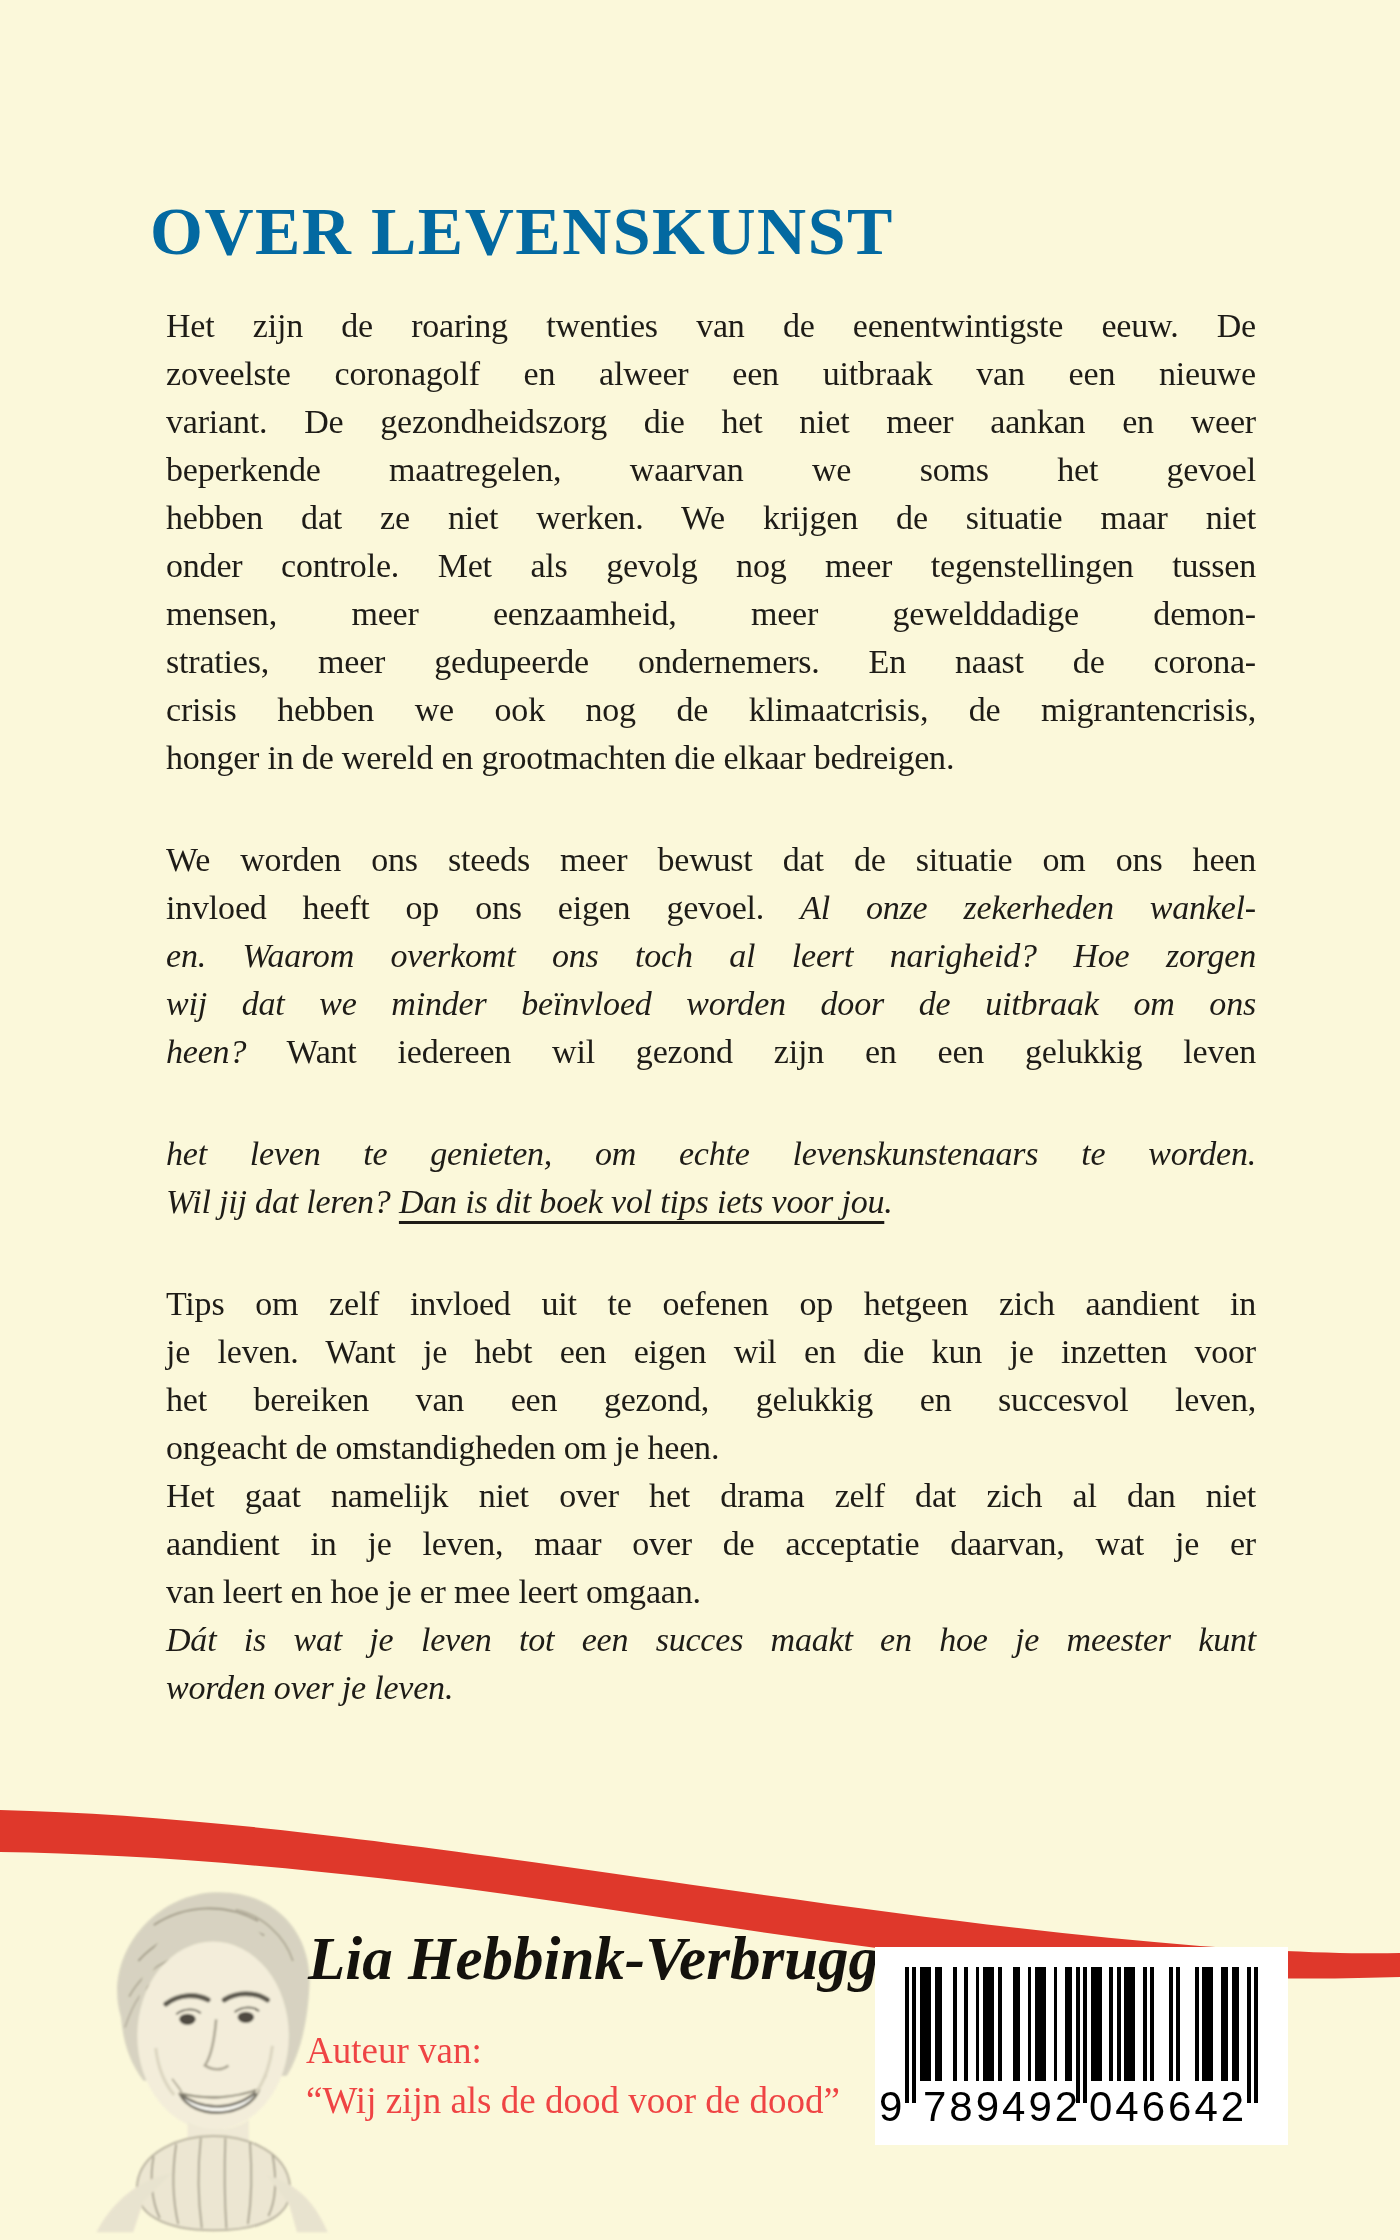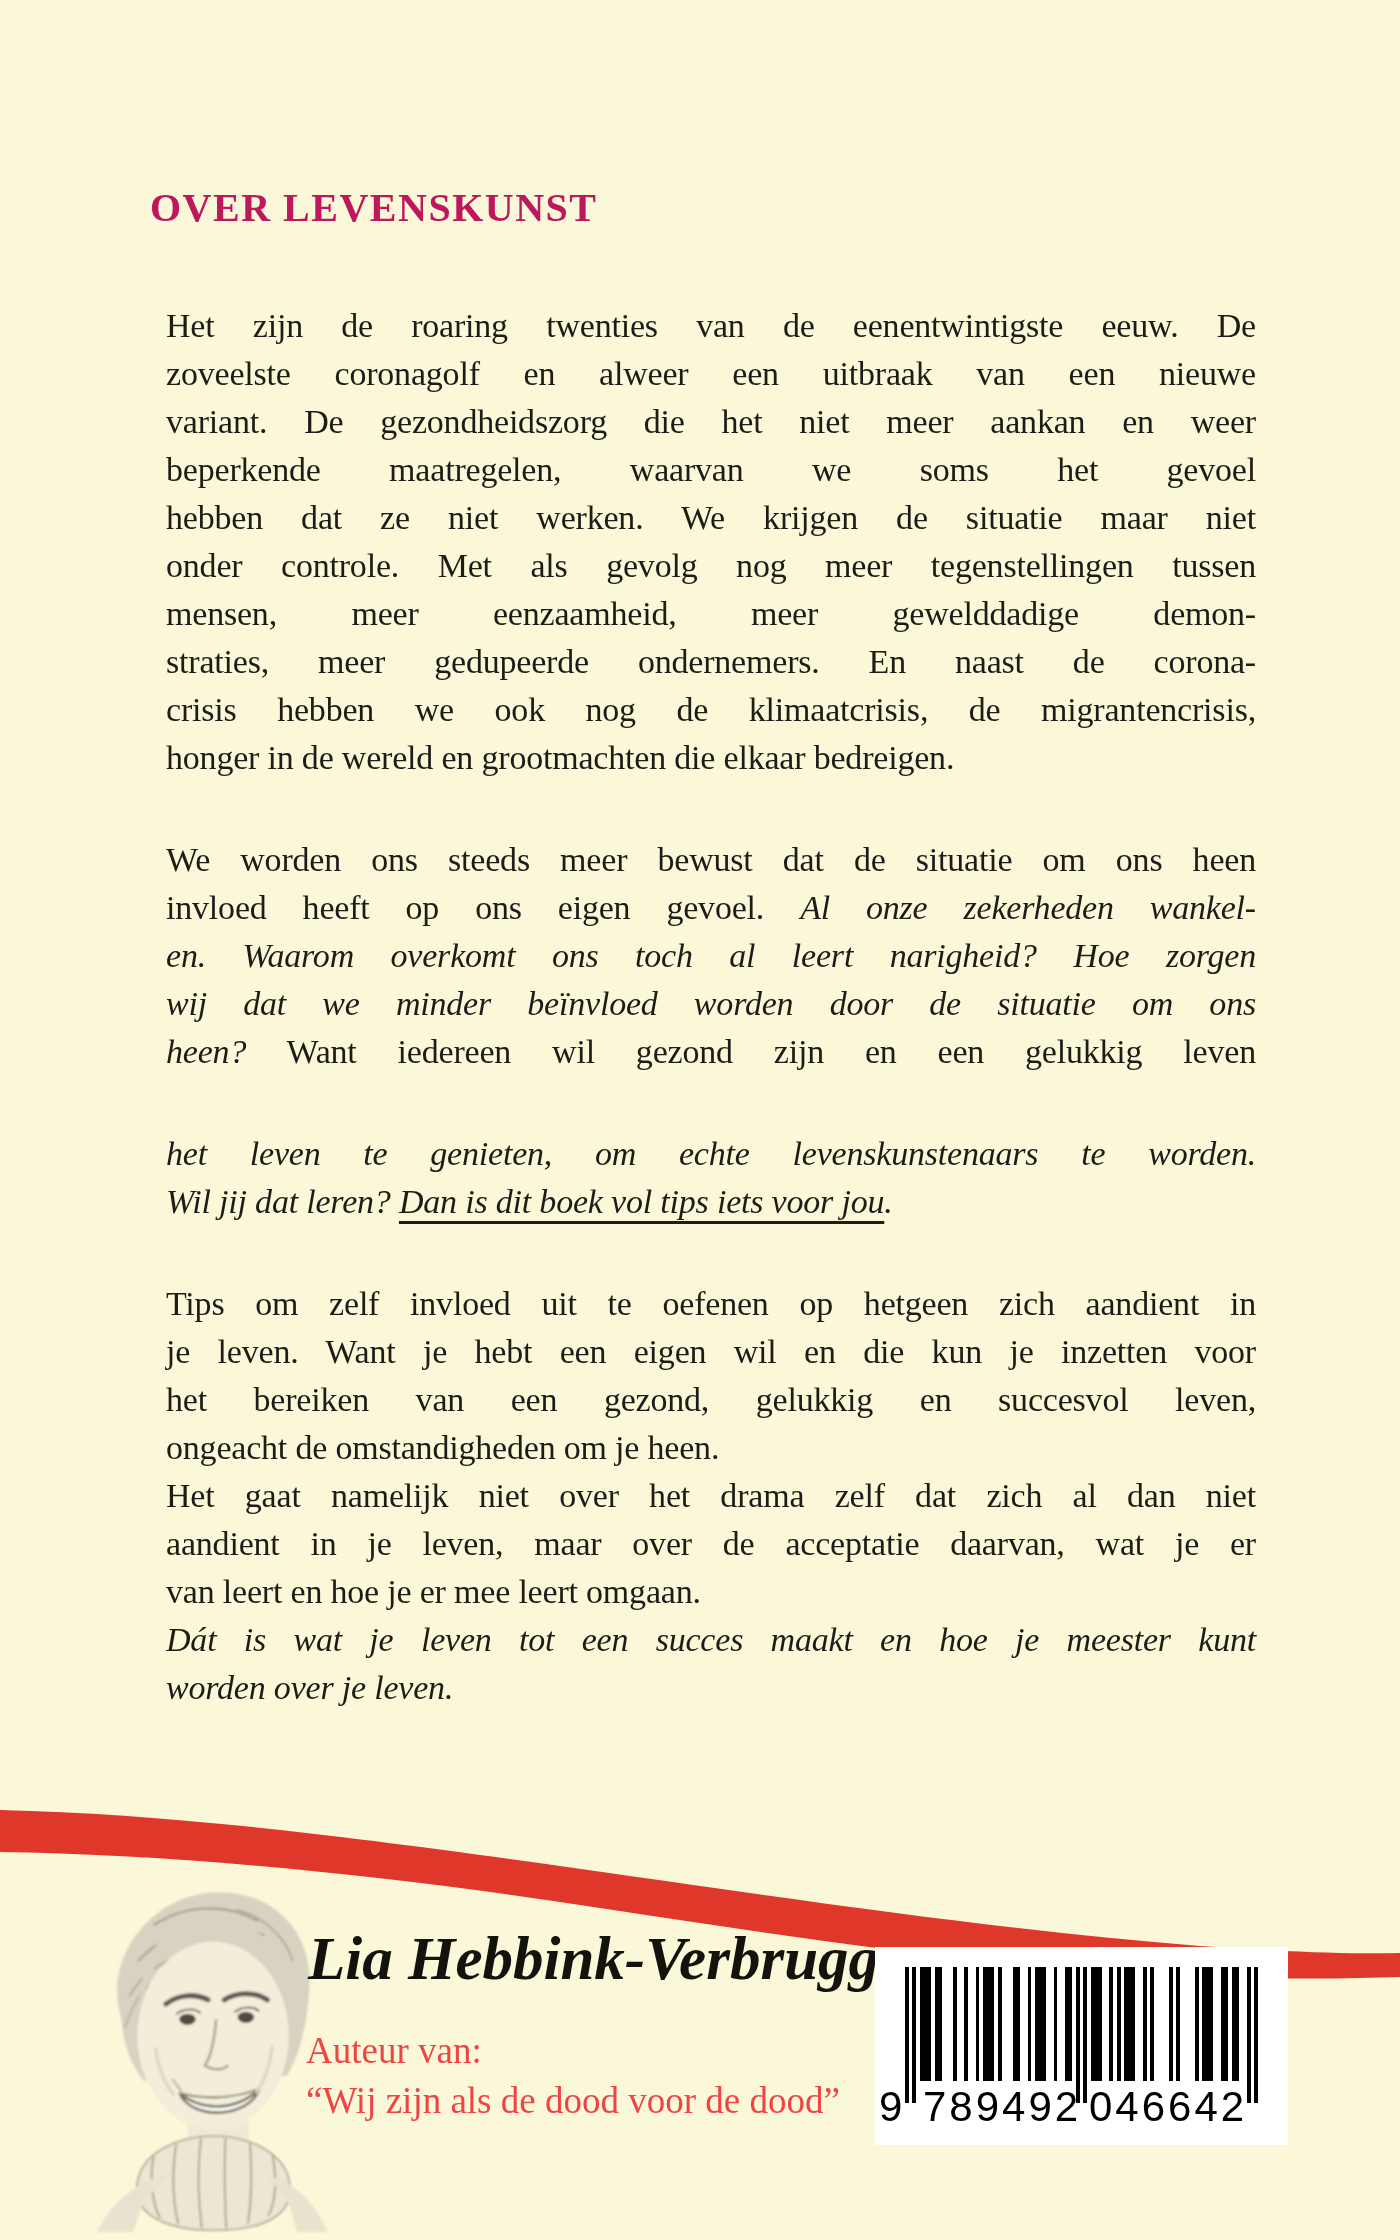--- a/index.html
+++ b/index.html
@@ -3,23 +3,23 @@
 <meta charset="utf-8">
 <style>
   html,body{margin:0;padding:0;background:#e8e8e8;}
   .page{
     position:relative;width:1400px;height:2240px;margin:0 auto;
     background:#FBF8DA;overflow:hidden;
     font-family:"Liberation Serif", serif;color:#1E1C17;
   }
   
   .title{
-    position:absolute;left:150px;top:184px;
-    font-size:40px;font-weight:bold;letter-spacing:1.5px;
-    color:#be185d;
+    position:absolute;left:150px;top:192px;
+    font-size:68px;font-weight:bold;letter-spacing:1.5px;
+    color:#0369a1;
   }
   
   .text-block{position:absolute;left:150px;top:302px;width:1106px;}
   .para{margin:0 0 54px 16px;}
   .line{
     font-size:34px;line-height:48px;letter-spacing:-0.2px;
     text-align:justify;text-align-last:justify;
     white-space:normal;
   }
   .line.end{text-align-last:left;}
@@ -71,21 +71,21 @@
         <div class="line"><span class="seg">onder controle. Met als gevolg nog meer tegenstellingen tussen</span></div>
         <div class="line"><span class="seg">mensen, meer eenzaamheid, meer gewelddadige demon-</span></div>
         <div class="line"><span class="seg">straties, meer gedupeerde ondernemers. En naast de </span><span class="seg b">corona-</span></div>
         <div class="line"><span class="seg b">crisis</span><span class="seg"> hebben we ook nog de </span><span class="seg b">klimaatcrisis</span><span class="seg">, de </span><span class="seg b">migrantencrisis</span><span class="seg">,</span></div>
         <div class="line end"><span class="seg b">honger in de wereld</span><span class="seg"> en </span><span class="seg b">grootmachten die elkaar bedreigen</span><span class="seg">.</span></div>
       </div>
       <div class="para">
         <div class="line"><span class="seg">We worden ons steeds meer bewust dat de situatie om ons heen</span></div>
         <div class="line"><span class="seg">invloed heeft op ons eigen gevoel. </span><span class="seg b i">Al onze zekerheden wankel-</span></div>
         <div class="line"><span class="seg b i">en. Waarom overkomt ons toch al leert narigheid? Hoe zorgen</span></div>
-        <div class="line"><span class="seg b i">wij dat we minder beïnvloed worden door de situatie om ons</span></div>
+        <div class="line"><span class="seg b i">wij dat we minder beïnvloed worden door de uitbraak om ons</span></div>
         <div class="line"><span class="seg b i">heen?</span><span class="seg"> Want iedereen wil gezond zijn en een gelukkig leven</span></div>
       </div>
       <div class="para">
         <div class="line"><span class="seg b i">het leven te genieten, om echte levenskunstenaars te worden.</span></div>
         <div class="line end"><span class="seg b i">Wil jij dat leren? </span><span class="seg b i u">Dan is dit boek vol tips iets voor jou</span><span class="seg b i">.</span></div>
       </div>
       <div class="para">
         <div class="line"><span class="seg">Tips om zelf invloed uit te oefenen op hetgeen zich aandient in</span></div>
         <div class="line"><span class="seg">je leven. Want je hebt een eigen wil en die kun je inzetten voor</span></div>
         <div class="line"><span class="seg">het bereiken van een gezond, gelukkig en succesvol leven,</span></div>

